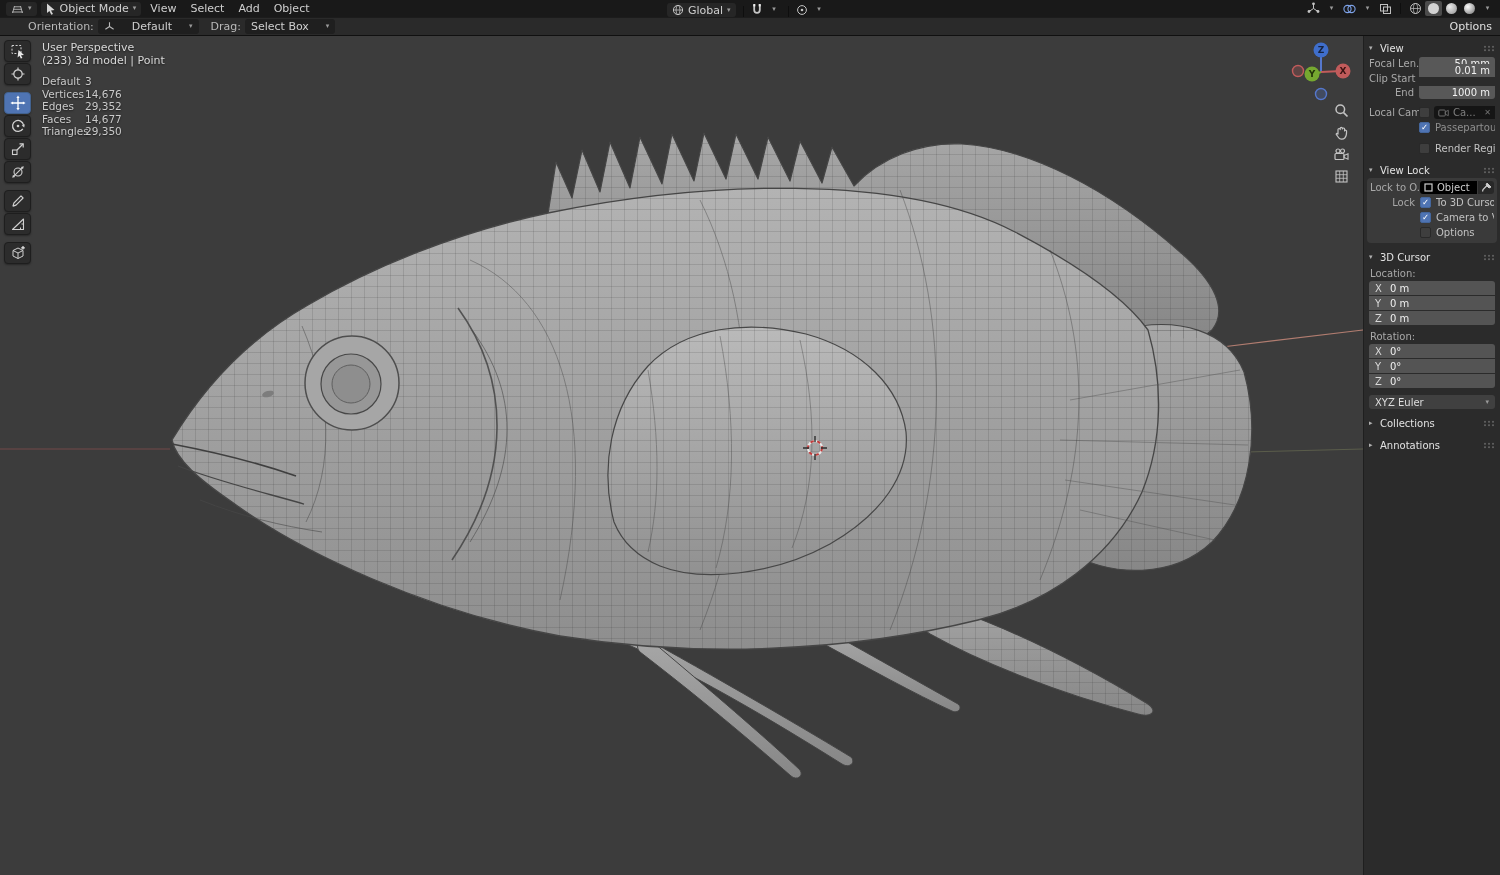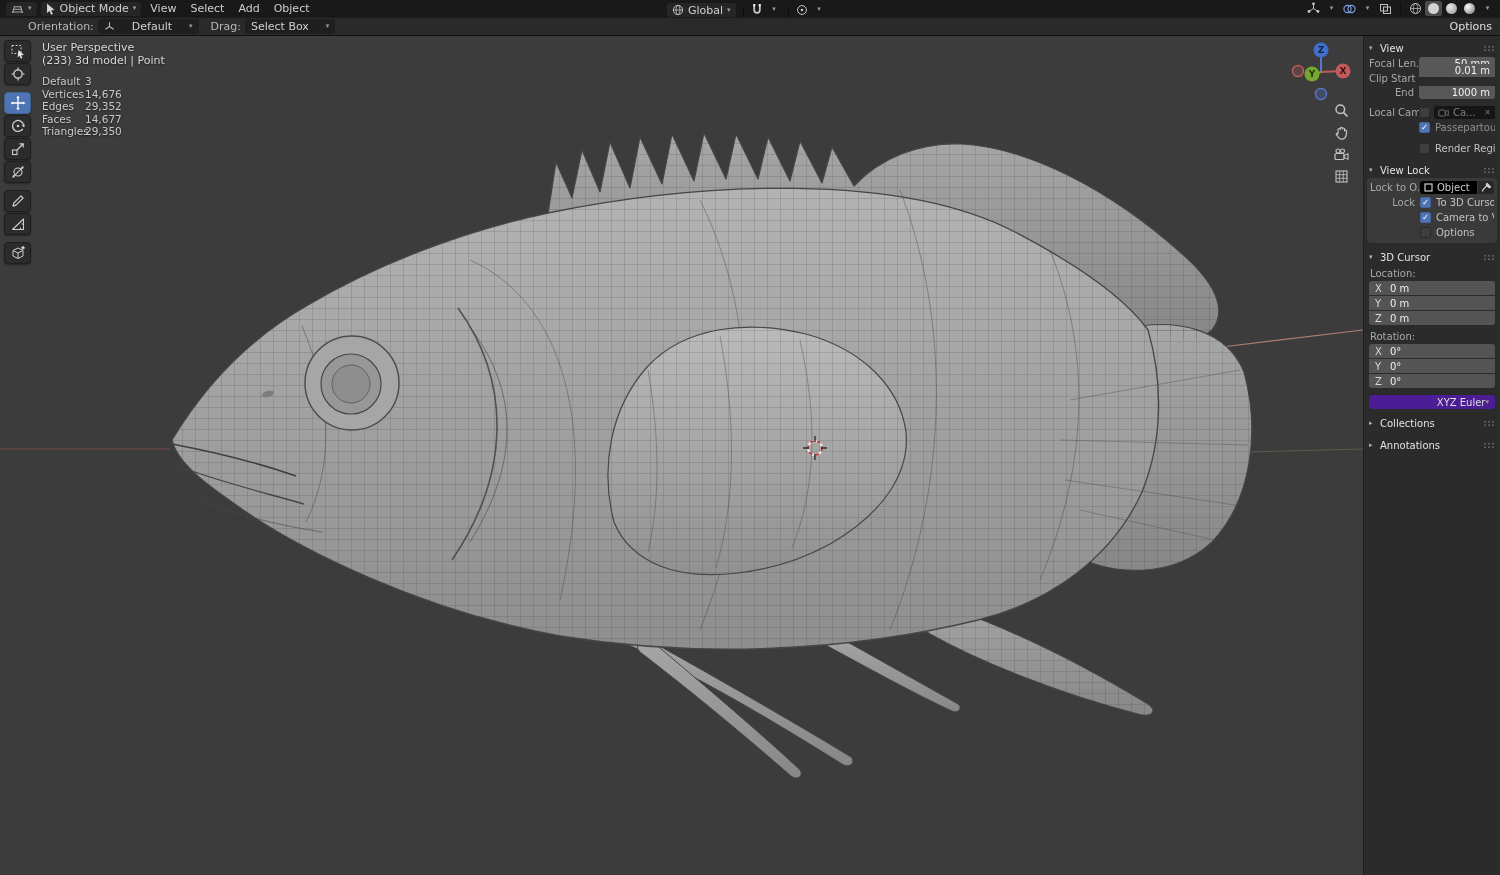--- a/index.html
+++ b/index.html
@@ -101,22 +101,22 @@
   .objfield .x { margin-left:auto; color:#b5b5b5; font-size:8px; }
   .sq-btn { width:16px; height:13px; background:#282828; border-radius:0 3px 3px 0; margin-left:1px;
             display:flex; align-items:center; justify-content:center; flex:none; }
   .sec-label { padding:3px 4px 2px; color:#a8a8a8; }
   .vec { margin:0 3px 3px; }
   .vrow { display:flex; align-items:center; background:#545454; height:14px; padding:0 6px; margin-bottom:1px; color:#efefef; }
   .vrow:first-child { border-radius:3px 3px 0 0; }
   .vrow:last-child { border-radius:0 0 3px 3px; margin-bottom:0; }
   .vaxis { width:15px; color:#d8d8d8; }
   .vval { flex:1; text-align:left; }
-  .dropdown-full { margin:7px 3px 2px; background:#4c1d95; border-radius:3px; height:14px;
-                   display:flex; align-items:center; padding:0 6px; color:#dddddd;text-align:right; }
+  .dropdown-full { margin:7px 3px 2px; background:#404040; border-radius:3px; height:14px;
+                   display:flex; align-items:center; padding:0 6px; color:#dddddd; }
   .dropdown-full .lbl { flex:1; }
   .pbody-raised { background:#3a3a3a; border-radius:4px; margin:0 1px; padding:2px 0 3px; }
 </style>
 </head>
 <body>
 
 <div id="app">
 
   <header class="vp-header">
     <div class="hgroup">

